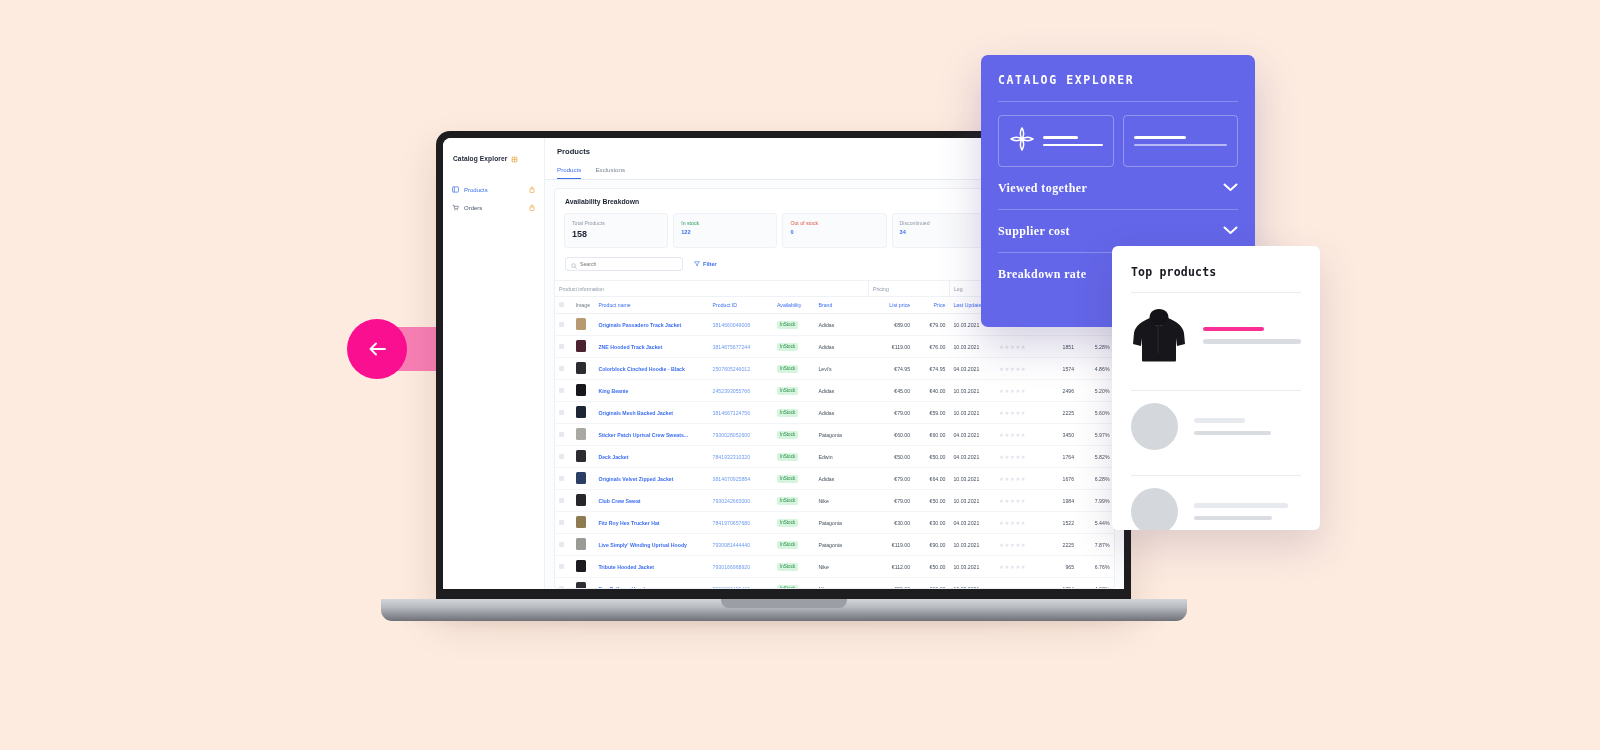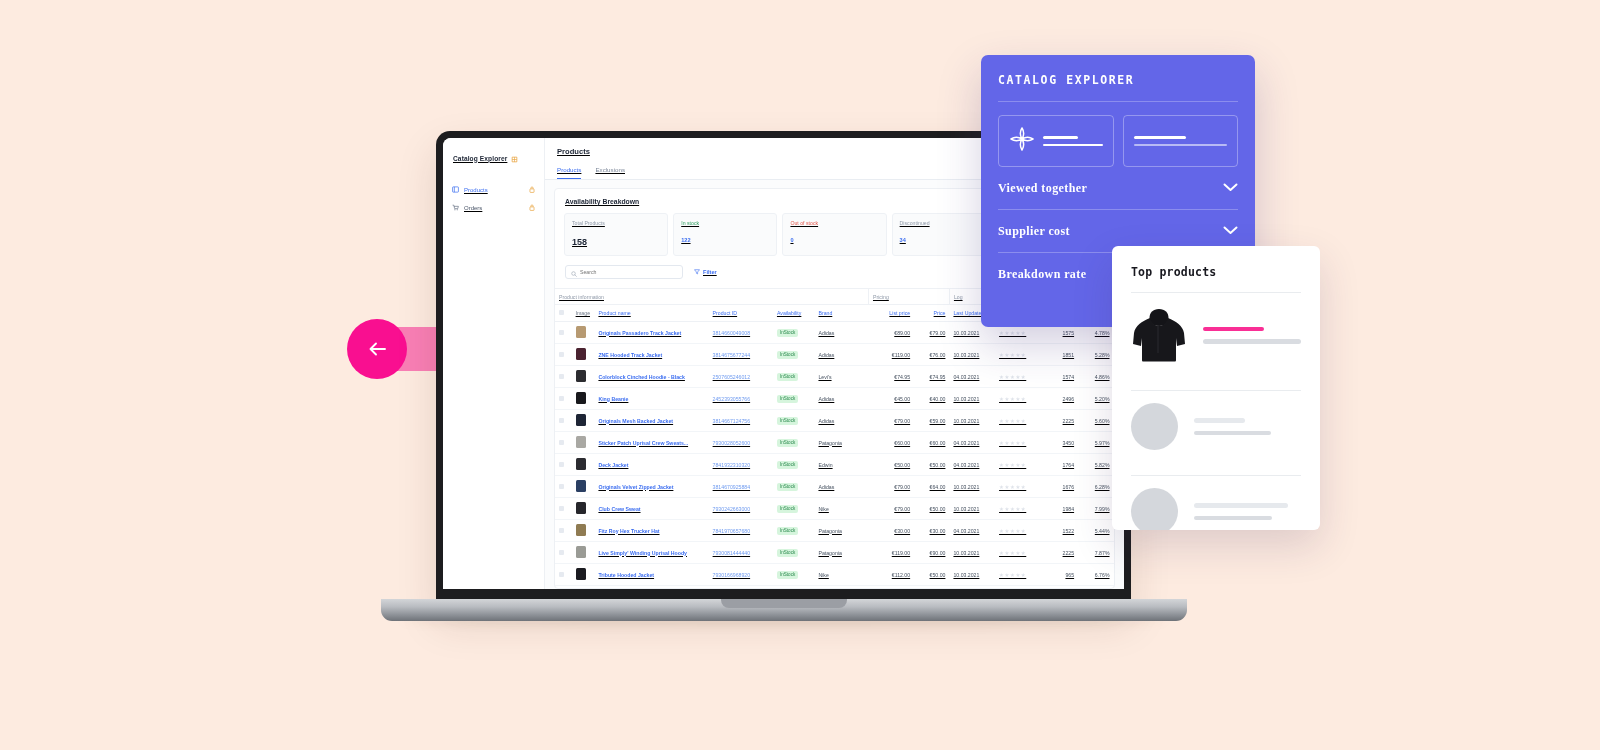--- a/index.html
+++ b/index.html
@@ -27,21 +27,20 @@
 
   
   .laptop { position: absolute; left: 381px; top: 131px; width: 806px; height: 490px; }
   .lid {
     position: absolute; left: 55px; top: 0;
     width: 695px; height: 474px;
     background: #1d1d1f;
     border-radius: 14px 14px 3px 3px;
     padding: 7px 7px 16px 7px;
     box-shadow: 0 18px 40px rgba(60,30,10,0.13);
-    text-decoration: underline;
   }
   .screen {
     width: 100%; height: 100%;
     background: #ffffff;
     border-radius: 8px 8px 0 0;
     overflow: hidden;
     position: relative;
     display: flex;
   }
   .base {
@@ -92,21 +91,21 @@
   .card-title { font-size: 6.8px; font-weight: 700; color: #1c2434; padding: 9px 10px 8px 10px; }
 
   .stats { display: flex; padding: 0 9px 9px 9px; gap: 5px; }
   .stat {
     flex: 1; background: #fafbfc; border: 1px solid #eef1f5;
     border-radius: 3px; padding: 6px 7px 8px 7px; min-width: 0;
   }
   .stat-label { font-size: 5.2px; color: #8f99a8; white-space: nowrap; }
   .stat-label.green { color: #2f9e5f; }
   .stat-label.red { color: #e2574c; }
-  .stat-value { font-size: 9px; font-weight: 700; color: #1c2434; margin-top: 11px; }
+  .stat-value { font-size: 9px; font-weight: 700; color: #1c2434; margin-top: 3px; }
   .stat-value.small { font-size: 5.6px; font-weight: 700; color: #3c6ef0; }
 
   .toolbar { display: flex; align-items: center; gap: 11px; padding: 0 10px 9px 10px; }
   .search {
     width: 118px; height: 14px; border: 1px solid #e3e8ef; border-radius: 3px;
     display: flex; align-items: center; gap: 3px; padding: 0 5px; background: #fff;
   }
   .search input {
     border: 0; outline: 0; font-size: 5.2px; color: #9aa4b2;
     font-family: "Liberation Sans", sans-serif; width: 100%; background: transparent;

